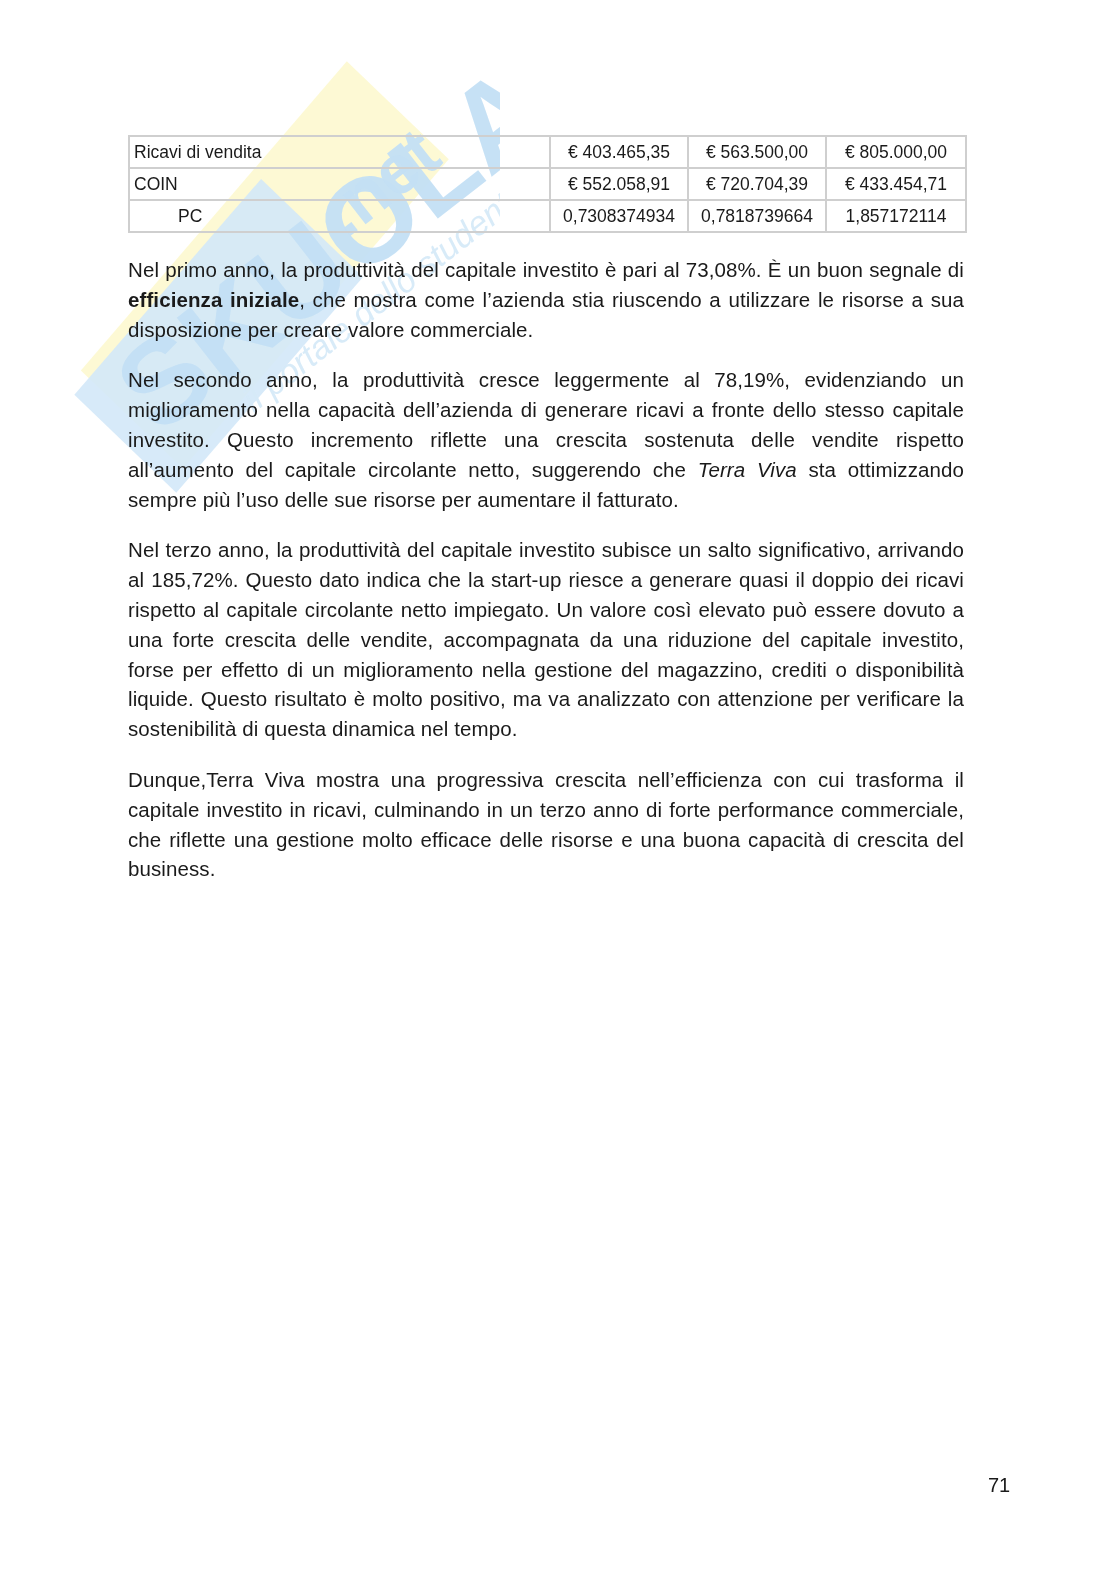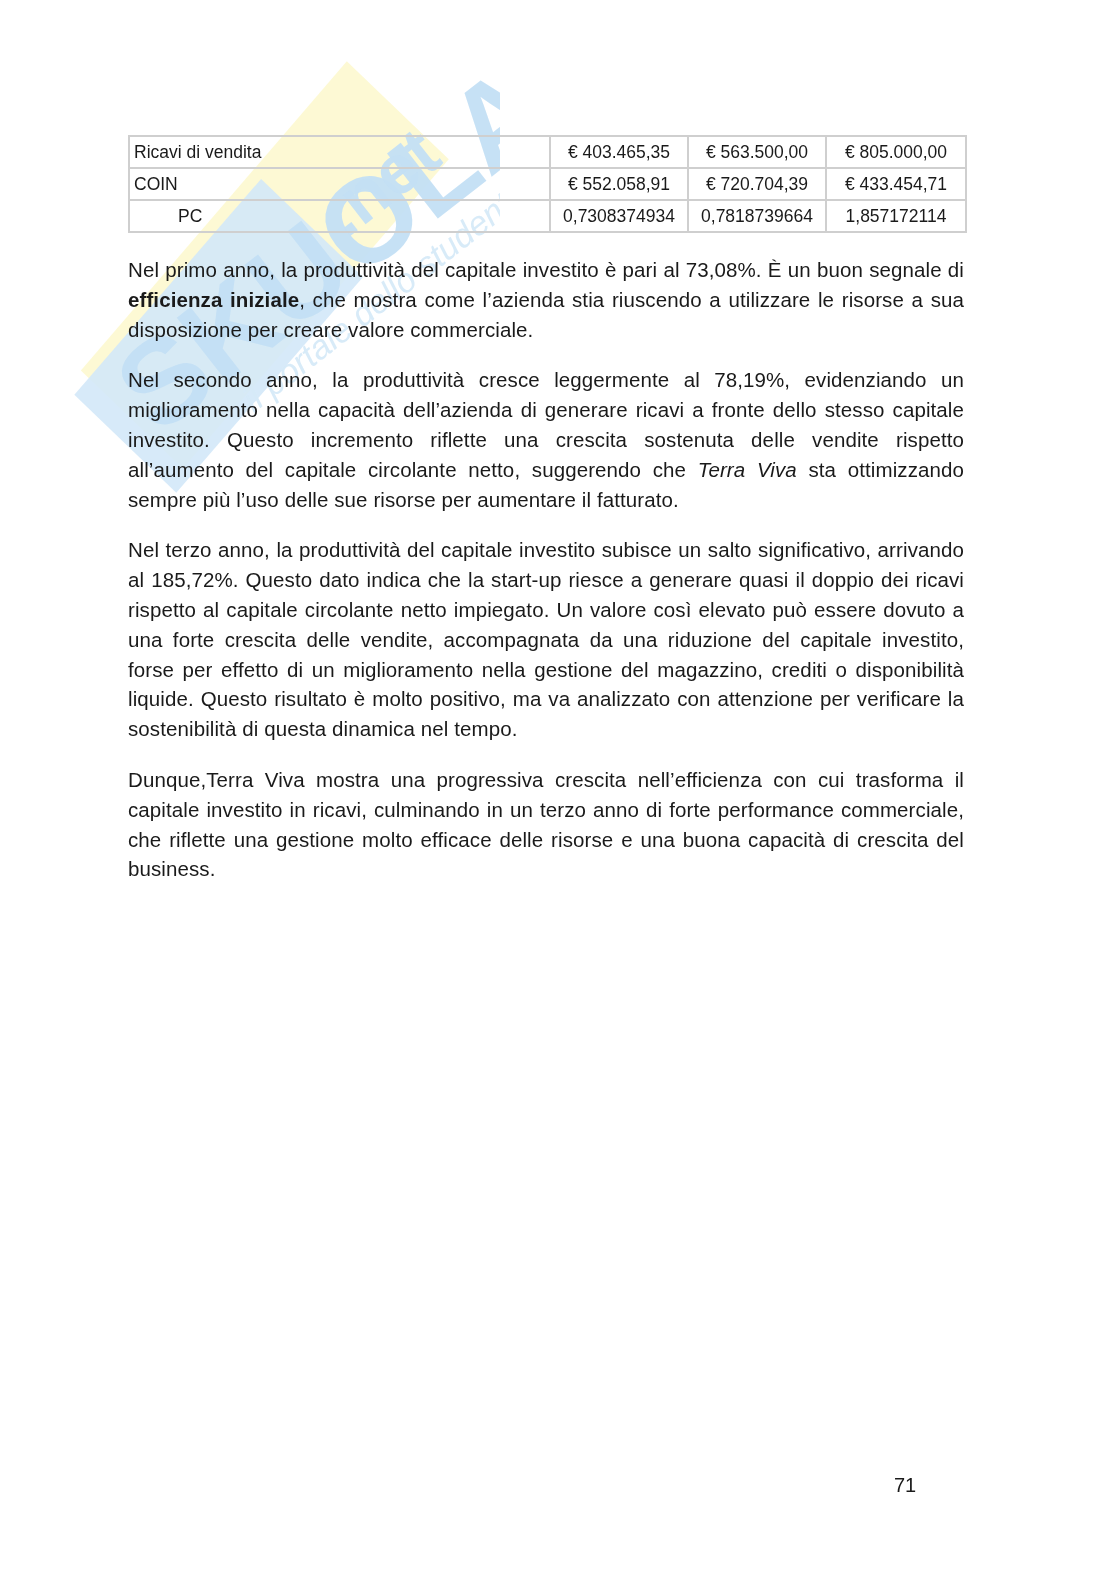--- a/index.html
+++ b/index.html
@@ -23,21 +23,21 @@
     table.data td.label { text-align: left; }
     table.data td.num { text-align: center; }
     table.data tr.bold td.label { font-weight: normal; padding-left: 48px; }
     .para {
       font-size: 20.5px; line-height: 29.8px; text-align: justify; margin: 0;
       letter-spacing: 0.1px;
     }
     .para + .para { margin-top: 21px; }
     .text-block { margin-top: 22px; }
     .page-number {
-      position: absolute; left: 894px; top: 1474px; font-size: 20px; z-index: 1;
+      position: absolute; left: 988px; top: 1474px; font-size: 20px; z-index: 1;
     }
     b { font-weight: bold; }
     i { font-style: italic; }
   </style>
 </head>
 <body>
 
 <svg class="watermark" viewBox="0 0 480 470">
   <g transform="rotate(-38 240 235)">
     <polygon points="40,200 440,120 460,260 60,340" fill="#fdf8cc" opacity="0.85"></polygon>

